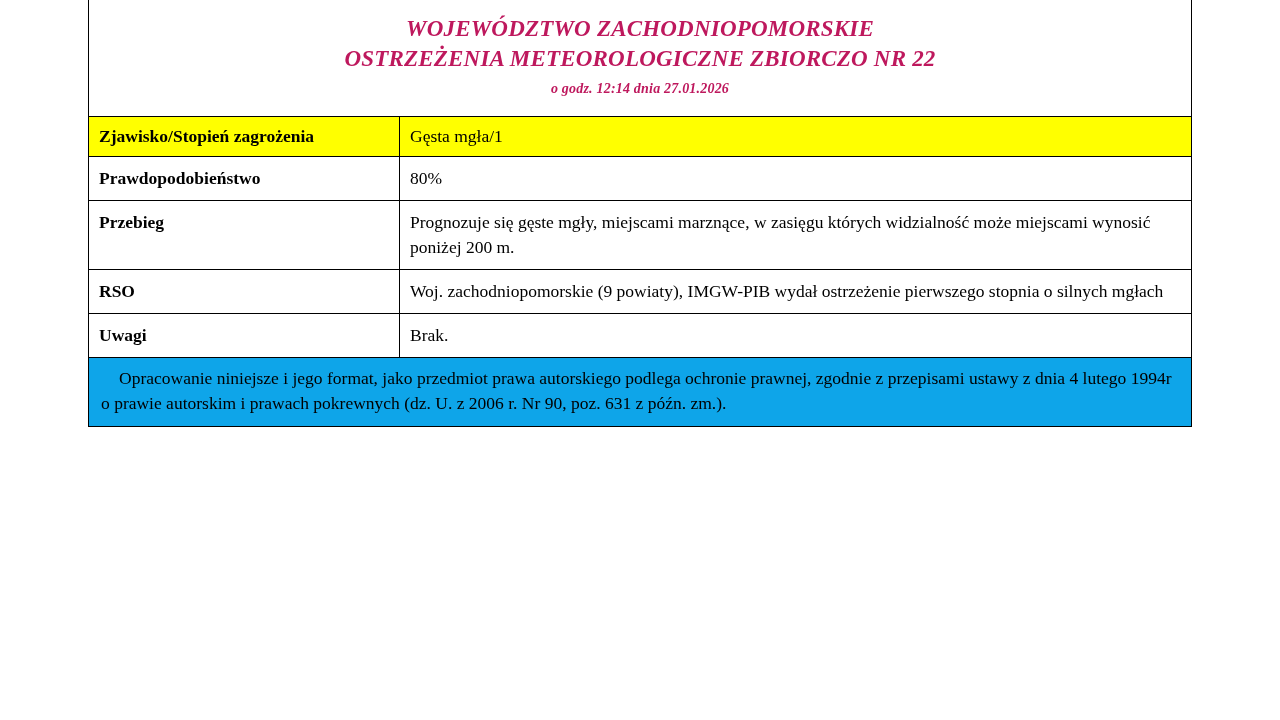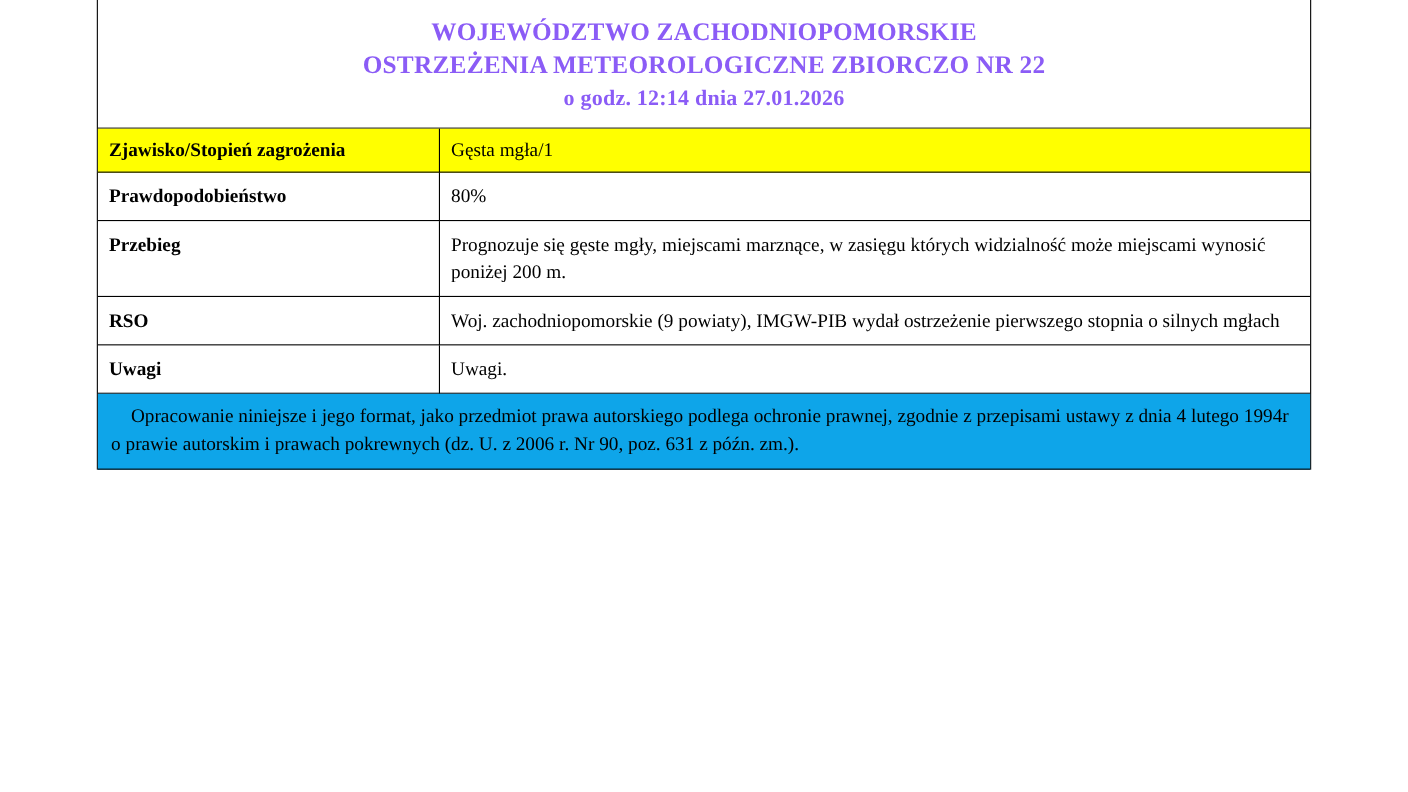--- a/index.html
+++ b/index.html
@@ -31,28 +31,29 @@
     border-right: 1px solid #000;
     box-sizing: border-box;
   }
   
   .header {
     border-bottom: 1px solid #000;
     padding: 14px 10px 12px 10px;
     text-align: center;
   }
   .header .line {
-    color: #8b5cf6;
+    color: #be185d;
     font-weight: bold;
     font-size: 23px;
     line-height: 30px;
     letter-spacing: 0.2px;
+    font-style: italic;
   }
   .header .line.small {
-    font-size: 20px;
+    font-size: 14px;
   }
   
   table.main {
     border-collapse: collapse;
     width: 100%;
     table-layout: fixed;
   }
   table.main td {
     border-bottom: 1px solid #000;
     vertical-align: top;
@@ -114,21 +115,21 @@
         <tr>
           <td class="label">Przebieg</td>
           <td class="value">Prognozuje się gęste mgły, miejscami marznące, w zasięgu których widzialność   może miejscami wynosić  poniżej 200 m.</td>
         </tr>
         <tr>
           <td class="label">RSO</td>
           <td class="value">Woj. zachodniopomorskie (9 powiaty), IMGW-PIB wydał ostrzeżenie pierwszego stopnia o silnych mgłach</td>
         </tr>
         <tr>
           <td class="label">Uwagi</td>
-          <td class="value">Uwagi.</td>
+          <td class="value">Brak.</td>
         </tr>
       </tbody>
     </table>
 
     <div class="footer">
       <p>Opracowanie niniejsze i jego format, jako przedmiot prawa autorskiego podlega ochronie prawnej, zgodnie z przepisami ustawy z dnia 4 lutego 1994r o prawie autorskim i prawach pokrewnych (dz. U. z 2006 r. Nr 90, poz. 631 z późn.  zm.).</p>
     </div>
 
   </div>
 </div>

